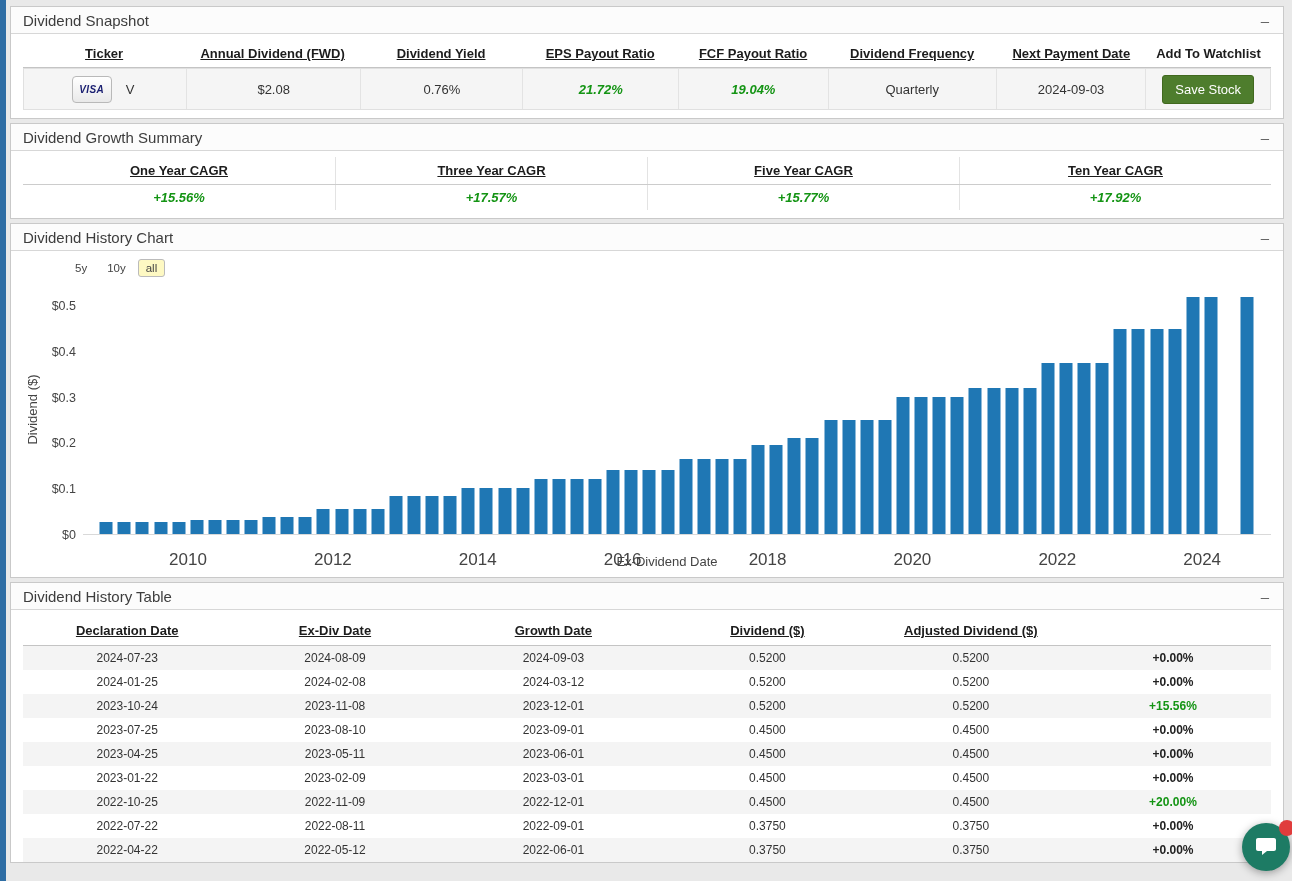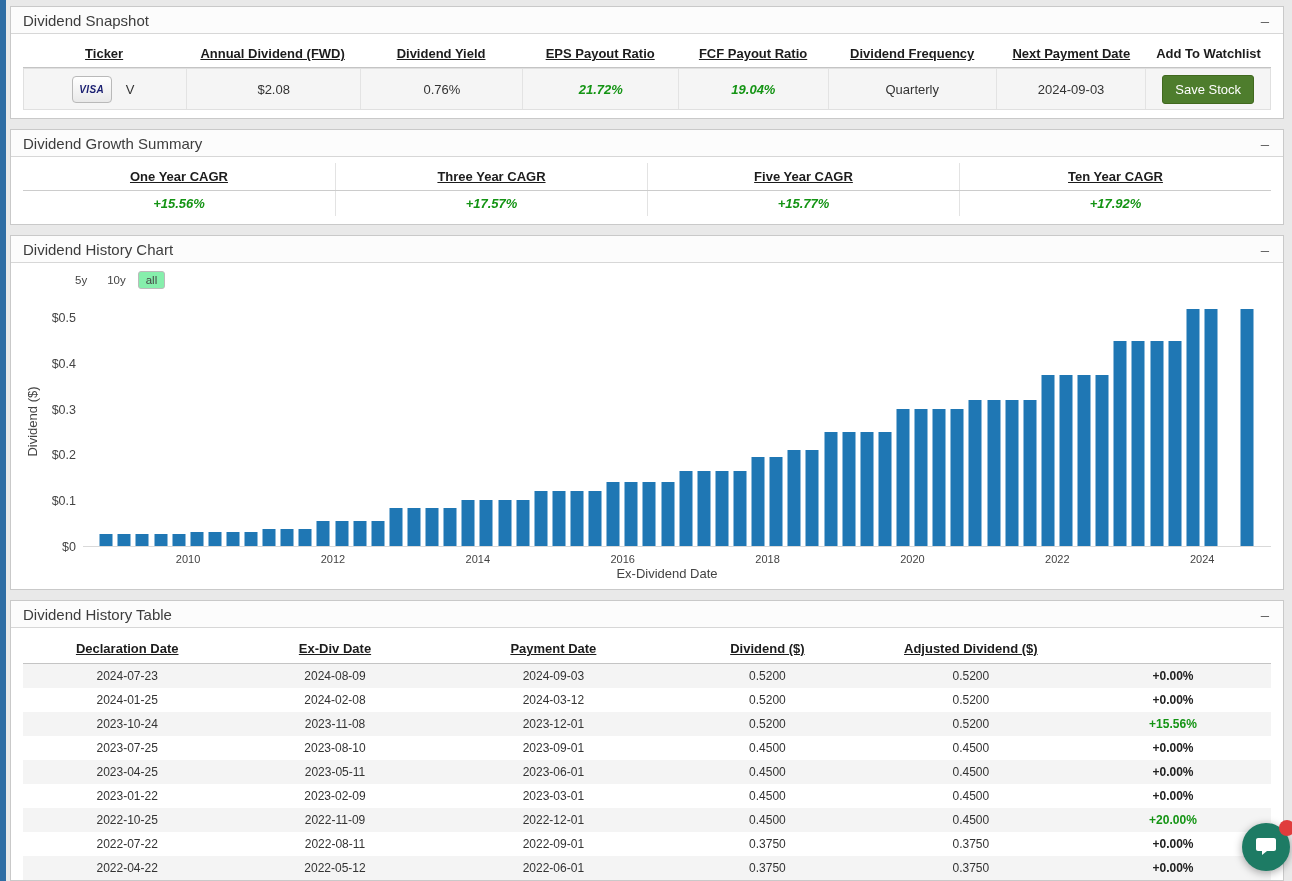--- a/index.html
+++ b/index.html
@@ -14,21 +14,21 @@
   .left-strip {
     position: absolute; left: 0; top: 0; width: 6px; height: 100%;
     background: #2e6da4;
   }
   .content { position: relative; padding: 6px 8px 0 10px; }
 
   
   .panel {
     background: #fff;
     border: 1px solid #c9c9c9;
-    margin-bottom: 10px;
+    margin-bottom: 4px;
   }
   .panel-header {
     display: flex; justify-content: space-between; align-items: center;
     padding: 4px 12px;
     border-bottom: 1px solid #d7d7d7;
     background: #fcfcfc;
     height: 27px;
   }
   .panel-title { font-size: 15px; color: #3d3d3d; }
   .collapse-btn {
@@ -82,21 +82,21 @@
   .growth-grid > div:first-child { border-left: none; }
   .growth-grid .cell { padding: 5px 4px; }
 
   
   .range-buttons { margin: 2px 0 6px 44px; display: flex; gap: 4px; }
   .range-btn {
     font-family: inherit; font-size: 11.5px; color: #444;
     background: transparent; border: 1px solid transparent;
     border-radius: 3px; padding: 2px 7px; cursor: pointer;
   }
-  .range-btn.selected { background: #86efac; border-color: #bbb; }
+  .range-btn.selected { background: #fef9c3; border-color: #bbb; }
   .chart-grid { display: flex; }
   .y-axis-label {
     width: 18px; display: flex; align-items: center; justify-content: center;
   }
   .y-axis-label span {
     transform: rotate(-90deg); white-space: nowrap;
     font-size: 13px; color: #444;
   }
   .y-ticks { position: relative; width: 42px; height: 252px; }
   .ytick {
@@ -108,21 +108,21 @@
     border-bottom: 1px solid #d9d9d9; overflow: hidden;
   }
   .bar {
     position: absolute; bottom: 0; width: 13px;
     transform: translateX(-50%);
     background: var(--bar-blue);
   }
   .x-ticks { position: relative; height: 17px; margin-left: 60px; }
   .xtick {
     position: absolute; transform: translateX(-50%);
-    font-size: 11px; color: #444; top: 6px;
+    font-size: 17px; color: #444; top: 15px;
   }
   .x-axis-label { text-align: center; font-size: 13px; color: #444; padding: 2px 0 0 40px; }
 
   
   .hist-grid { display: grid; grid-template-columns: 16.7% 16.6% 18.4% 15.9% 16.7% 15.7%; }
   .hist-grid.hdr-row { border-bottom: 1px solid #c4c4c4; }
   .hist-grid .col-hdr { padding: 7px 4px; font-size: 13px; }
   .hist-row { display: grid; grid-template-columns: 16.7% 16.6% 18.4% 15.9% 16.7% 15.7%; }
   .hist-row:nth-child(odd) { background: #f4f4f4; }
   .hist-cell { font-size: 12px; text-align: center; padding: 5px 4px; color: #333; }
@@ -311,21 +311,21 @@
 
   <section class="panel">
     <div class="panel-header">
       <span class="panel-title">Dividend History Table</span>
       <button class="collapse-btn">–</button>
     </div>
     <div class="panel-body" style="padding-bottom:0">
       <div class="hist-grid hdr-row">
         <div class="col-hdr">Declaration Date</div>
         <div class="col-hdr">Ex-Div Date</div>
-        <div class="col-hdr">Payment Date</div>
+        <div class="col-hdr">Growth Date</div>
         <div class="col-hdr">Dividend ($)</div>
         <div class="col-hdr">Adjusted Dividend ($)</div>
       </div>
       <div>
           <div class="hist-row">
             <div class="hist-cell">2024-07-23</div>
             <div class="hist-cell">2024-08-09</div>
             <div class="hist-cell">2024-09-03</div>
             <div class="hist-cell">0.5200</div>
             <div class="hist-cell">0.5200</div>

